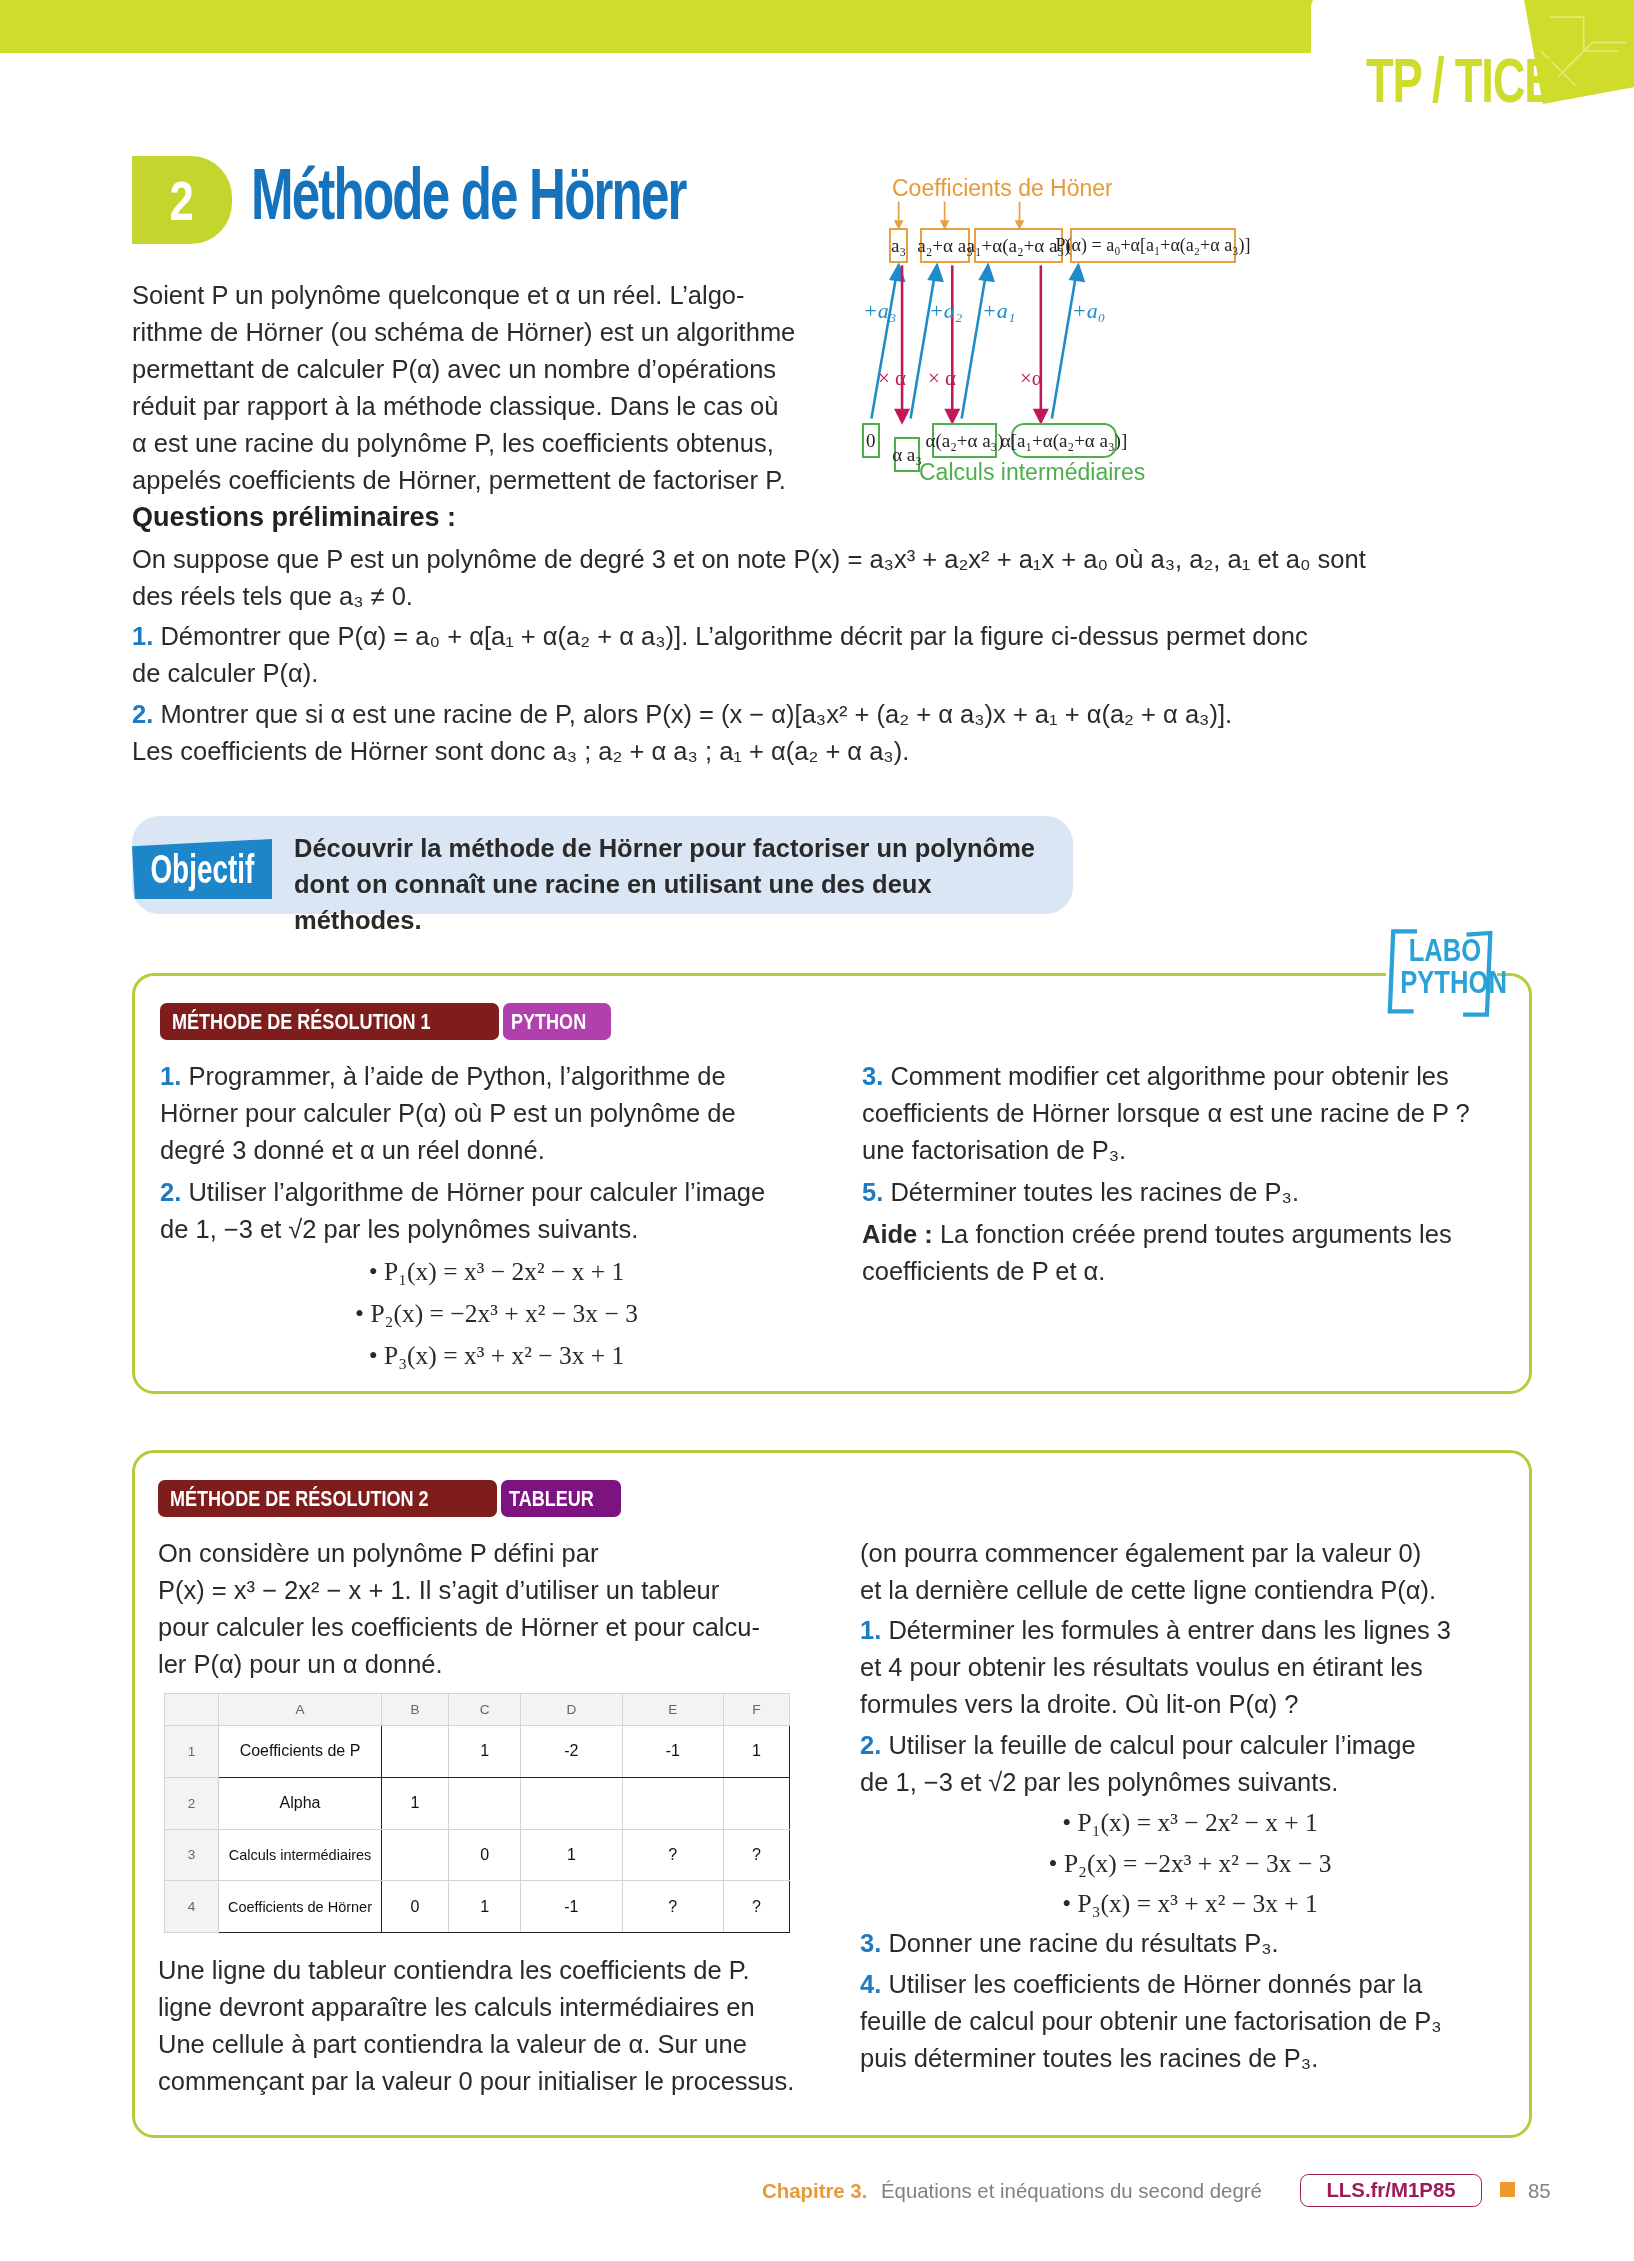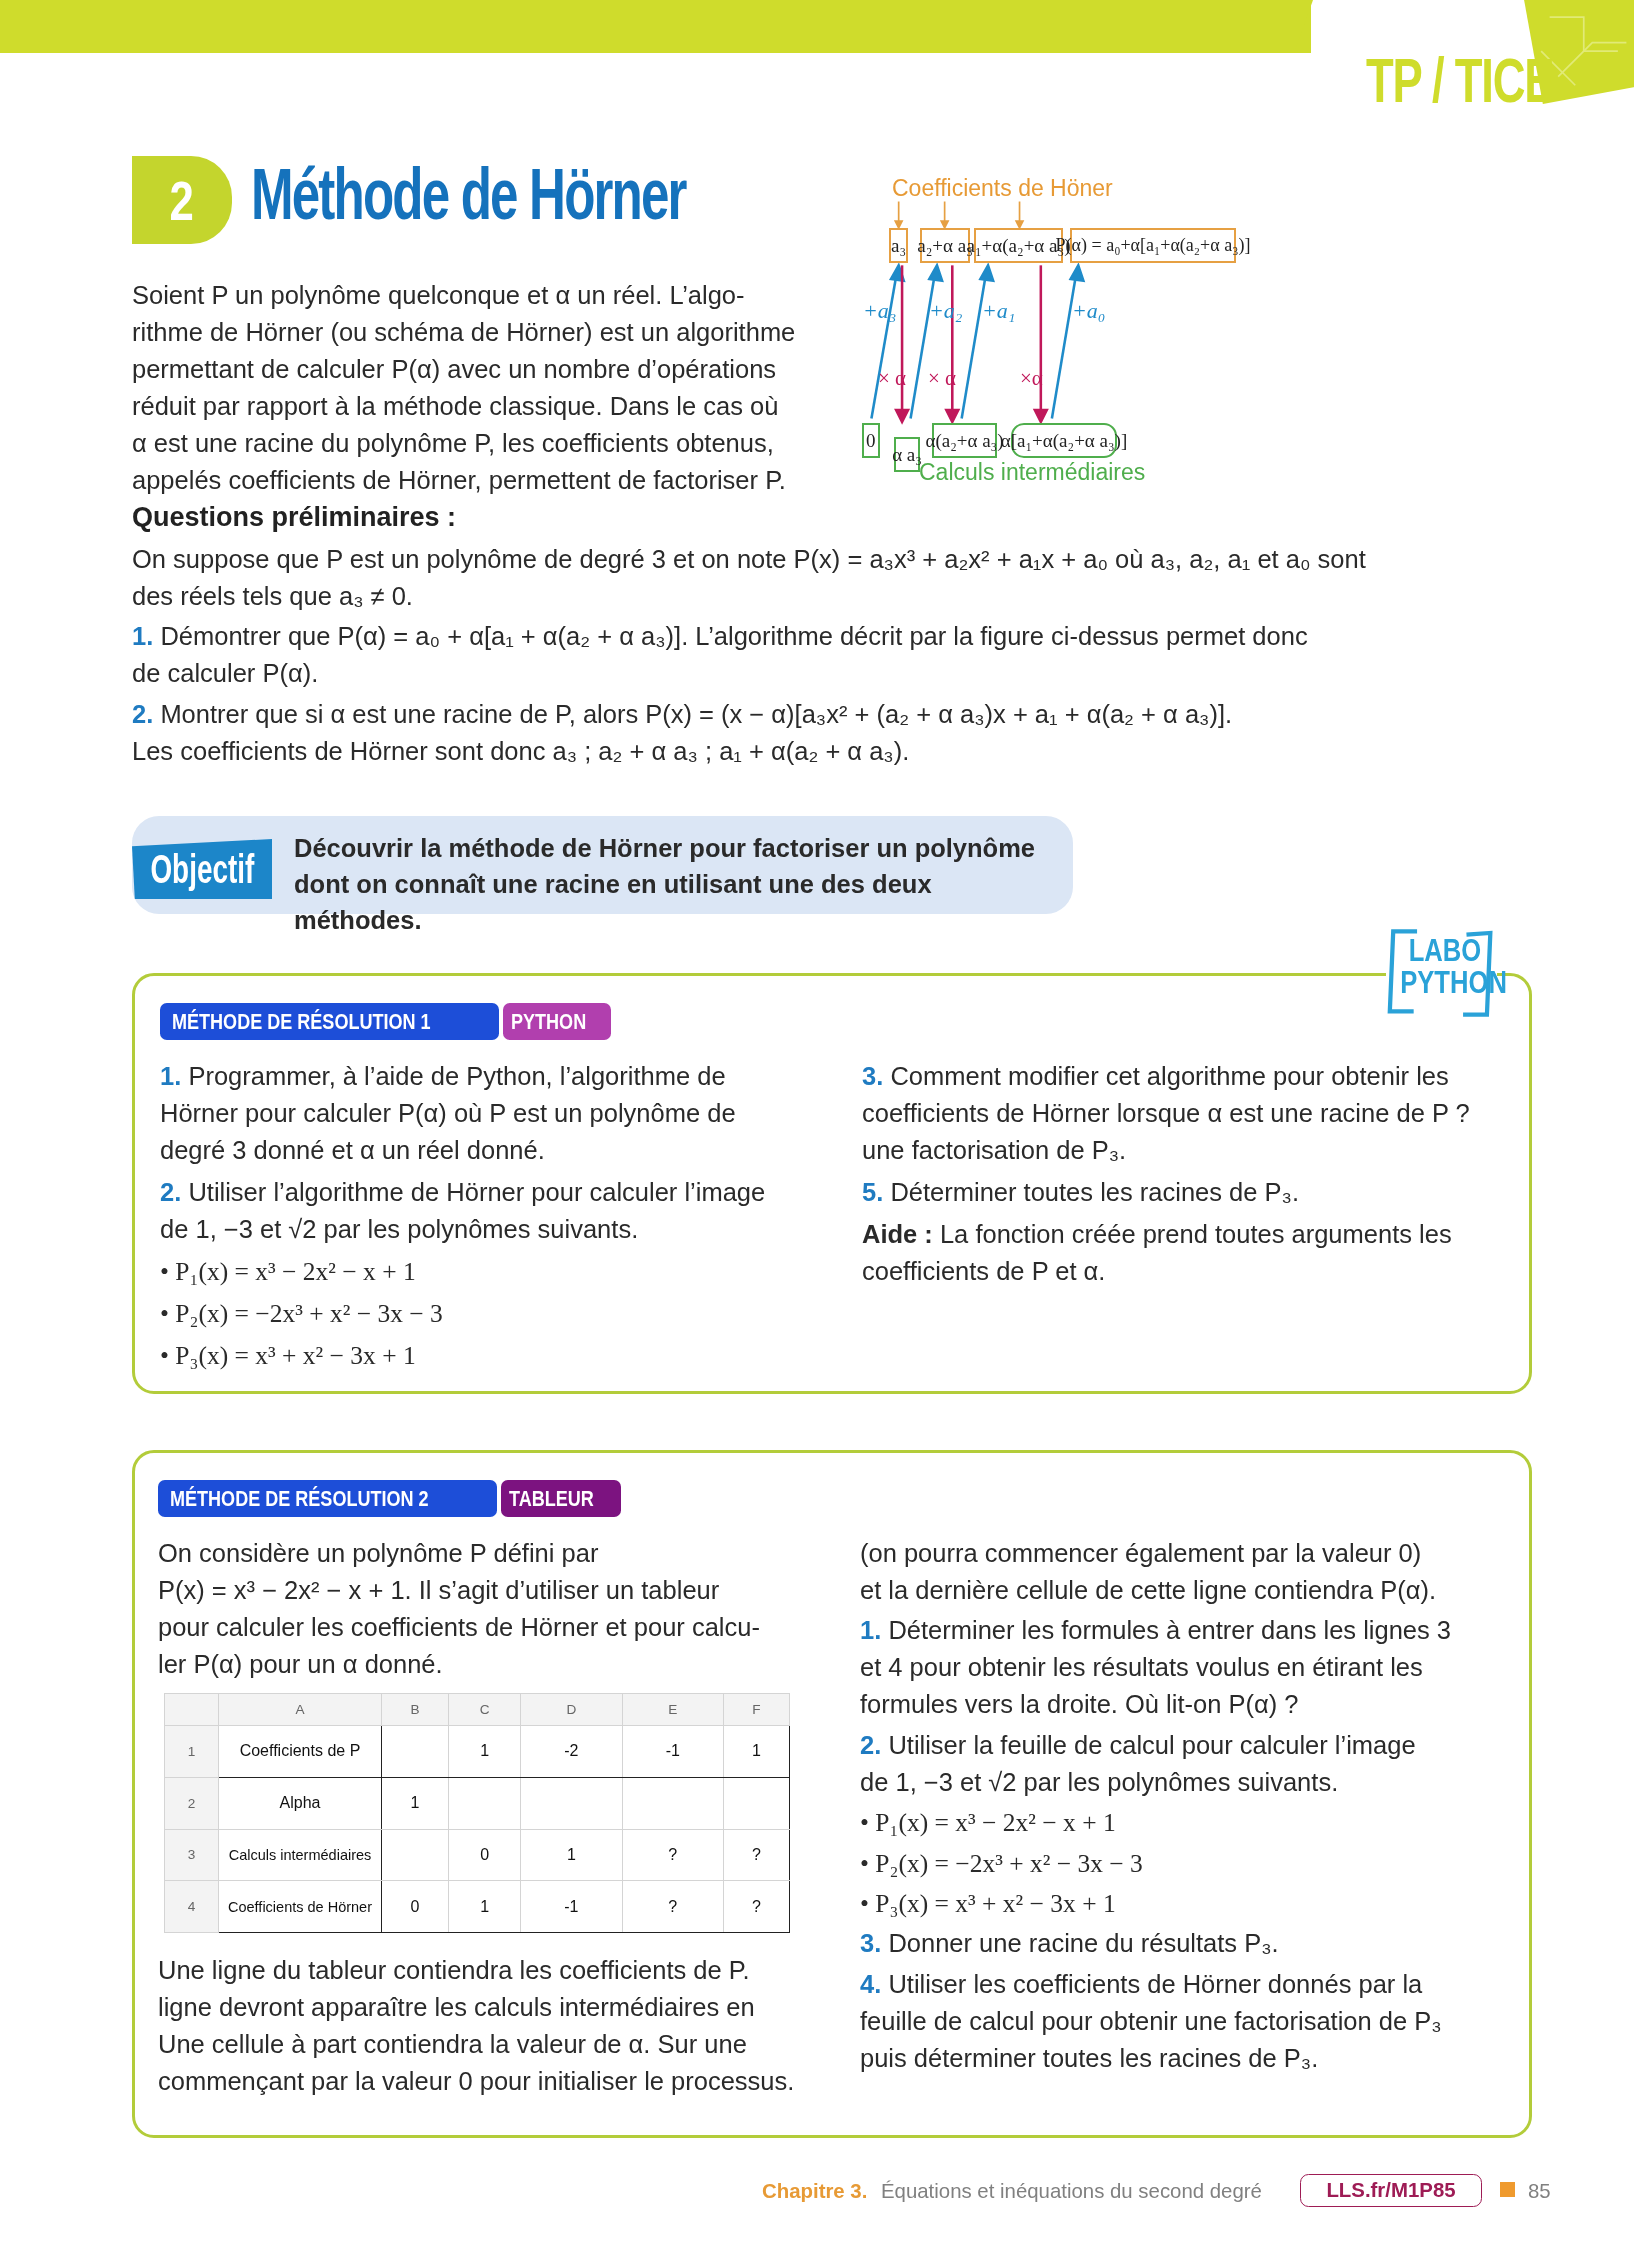--- a/index.html
+++ b/index.html
@@ -7,38 +7,38 @@
          font-family:"Liberation Sans", sans-serif; color:#2a2a2a; }
   .abs { position:absolute; }
   .topbar { left:0; top:0; width:1311px; height:53px; background:#cfdc2c; }
   .topbar-cut { left:1294px; top:0; width:0; height:0; border-top:53px solid #cfdc2c; border-right:19px solid transparent; }
   .corner-deco { left:1524px; top:0; width:111px; height:104px; }
   .section-tag { left:1366px; top:44px; font-family:"Liberation Sans", sans-serif; font-size:63px; font-weight:bold; color:#cfdc2c; letter-spacing:-1.7px; transform:scaleX(0.72); transform-origin:left top; white-space:nowrap; }
   .num-badge { left:132px; top:156px; width:100px; height:88px; background:#c4d52d; border-radius:0 41px 41px 0; color:#fff; font-size:56px; font-weight:bold; display:flex; align-items:center; justify-content:center; }
   .num-badge span { transform:scaleX(0.78); display:inline-block; }
   .title { left:251px; top:152px; font-size:73px; font-weight:bold; color:#1572bc; letter-spacing:-2.6px; transform:scaleX(0.70); transform-origin:left top; white-space:nowrap; }
   .para { font-size:25.5px; line-height:37px; color:#2a2a2a; }
-  .math { font-family:"Liberation Serif", serif; }
+  .math { font-family:"Liberation Serif", serif;text-align:center; }
   .intro { left:132px; top:277px; width:707px; }
   .qp-title { left:132px; top:502px; font-weight:bold; font-size:27px; color:#222; }
   .qp { left:132px; width:1396px; }
   .blue { color:#1f7bc1; font-weight:bold; }
   .orange { color:#e79a35; }
   .objectif { left:132px; top:816px; width:941px; height:98px; background:#dbe6f5; border-radius:27px; }
   .obj-tag { left:132px; top:839px; width:140px; height:60px; background:#1c86c9; color:#fff; font-size:41px; font-weight:bold; display:flex; align-items:center; justify-content:center; clip-path:polygon(0 12%,100% 0,100% 100%,2% 100%); }
   .obj-tag span { transform:scaleX(0.68); display:inline-block; }
   .obj-text { left:294px; top:830px; width:766px; font-size:25.5px; line-height:36px; font-weight:bold; color:#2a2a2a; }
   .frame { border:3.4px solid #b3cc3a; border-radius:22px; }
   .frame1 { left:132px; top:973px; width:1394px; height:415px; }
   .frame2 { left:132px; top:1450px; width:1394px; height:682px; }
   .labo { left:1386px; top:926px; width:111px; height:89px; background:#fff; }
   .labo-text { left:1389px; top:934px; width:112px; text-align:center; color:#2aa2d8; font-size:32px; font-weight:bold; line-height:32px; transform:scaleX(0.80); }
   .badge { height:37px; display:flex; align-items:center; color:#fff; font-weight:bold; font-size:22px; border-radius:6.8px; white-space:nowrap; }
   .badge span { display:inline-block; transform:scaleX(0.82); transform-origin:left center; }
-  .badge-red { background:#1d4ed8; padding:0 12px; }
+  .badge-red { background:#7f1d1d; padding:0 12px; }
   .badge-purple { background:#b13fae; padding:0 8.5px; }
   .badge-purple2 { background:#7c1380; padding:0 8.5px; }
   .col-text { font-size:25.5px; line-height:37px; color:#2a2a2a; }
   .sheet { left:164px; top:1693px; width:626px; height:240px; }
   .sheet table { border-collapse:collapse; width:100%; height:100%; font-family:"Liberation Sans", sans-serif; font-size:16px; color:#111; }
   .sheet td { border:0.9px solid #d4d4d4; text-align:center; padding:0; }
   .sheet .hdr td { background:#f3f3f3; color:#666; font-size:13.6px; height:31px; }
   .sheet td.rowh { background:#f3f3f3; color:#666; width:53px; font-size:13.6px; }
   .foot-chap { left:762px; top:2180px; color:#e79a35; font-weight:bold; font-size:20.4px; }
   .foot-title { left:881px; top:2180px; color:#808080; font-size:20.4px; }

